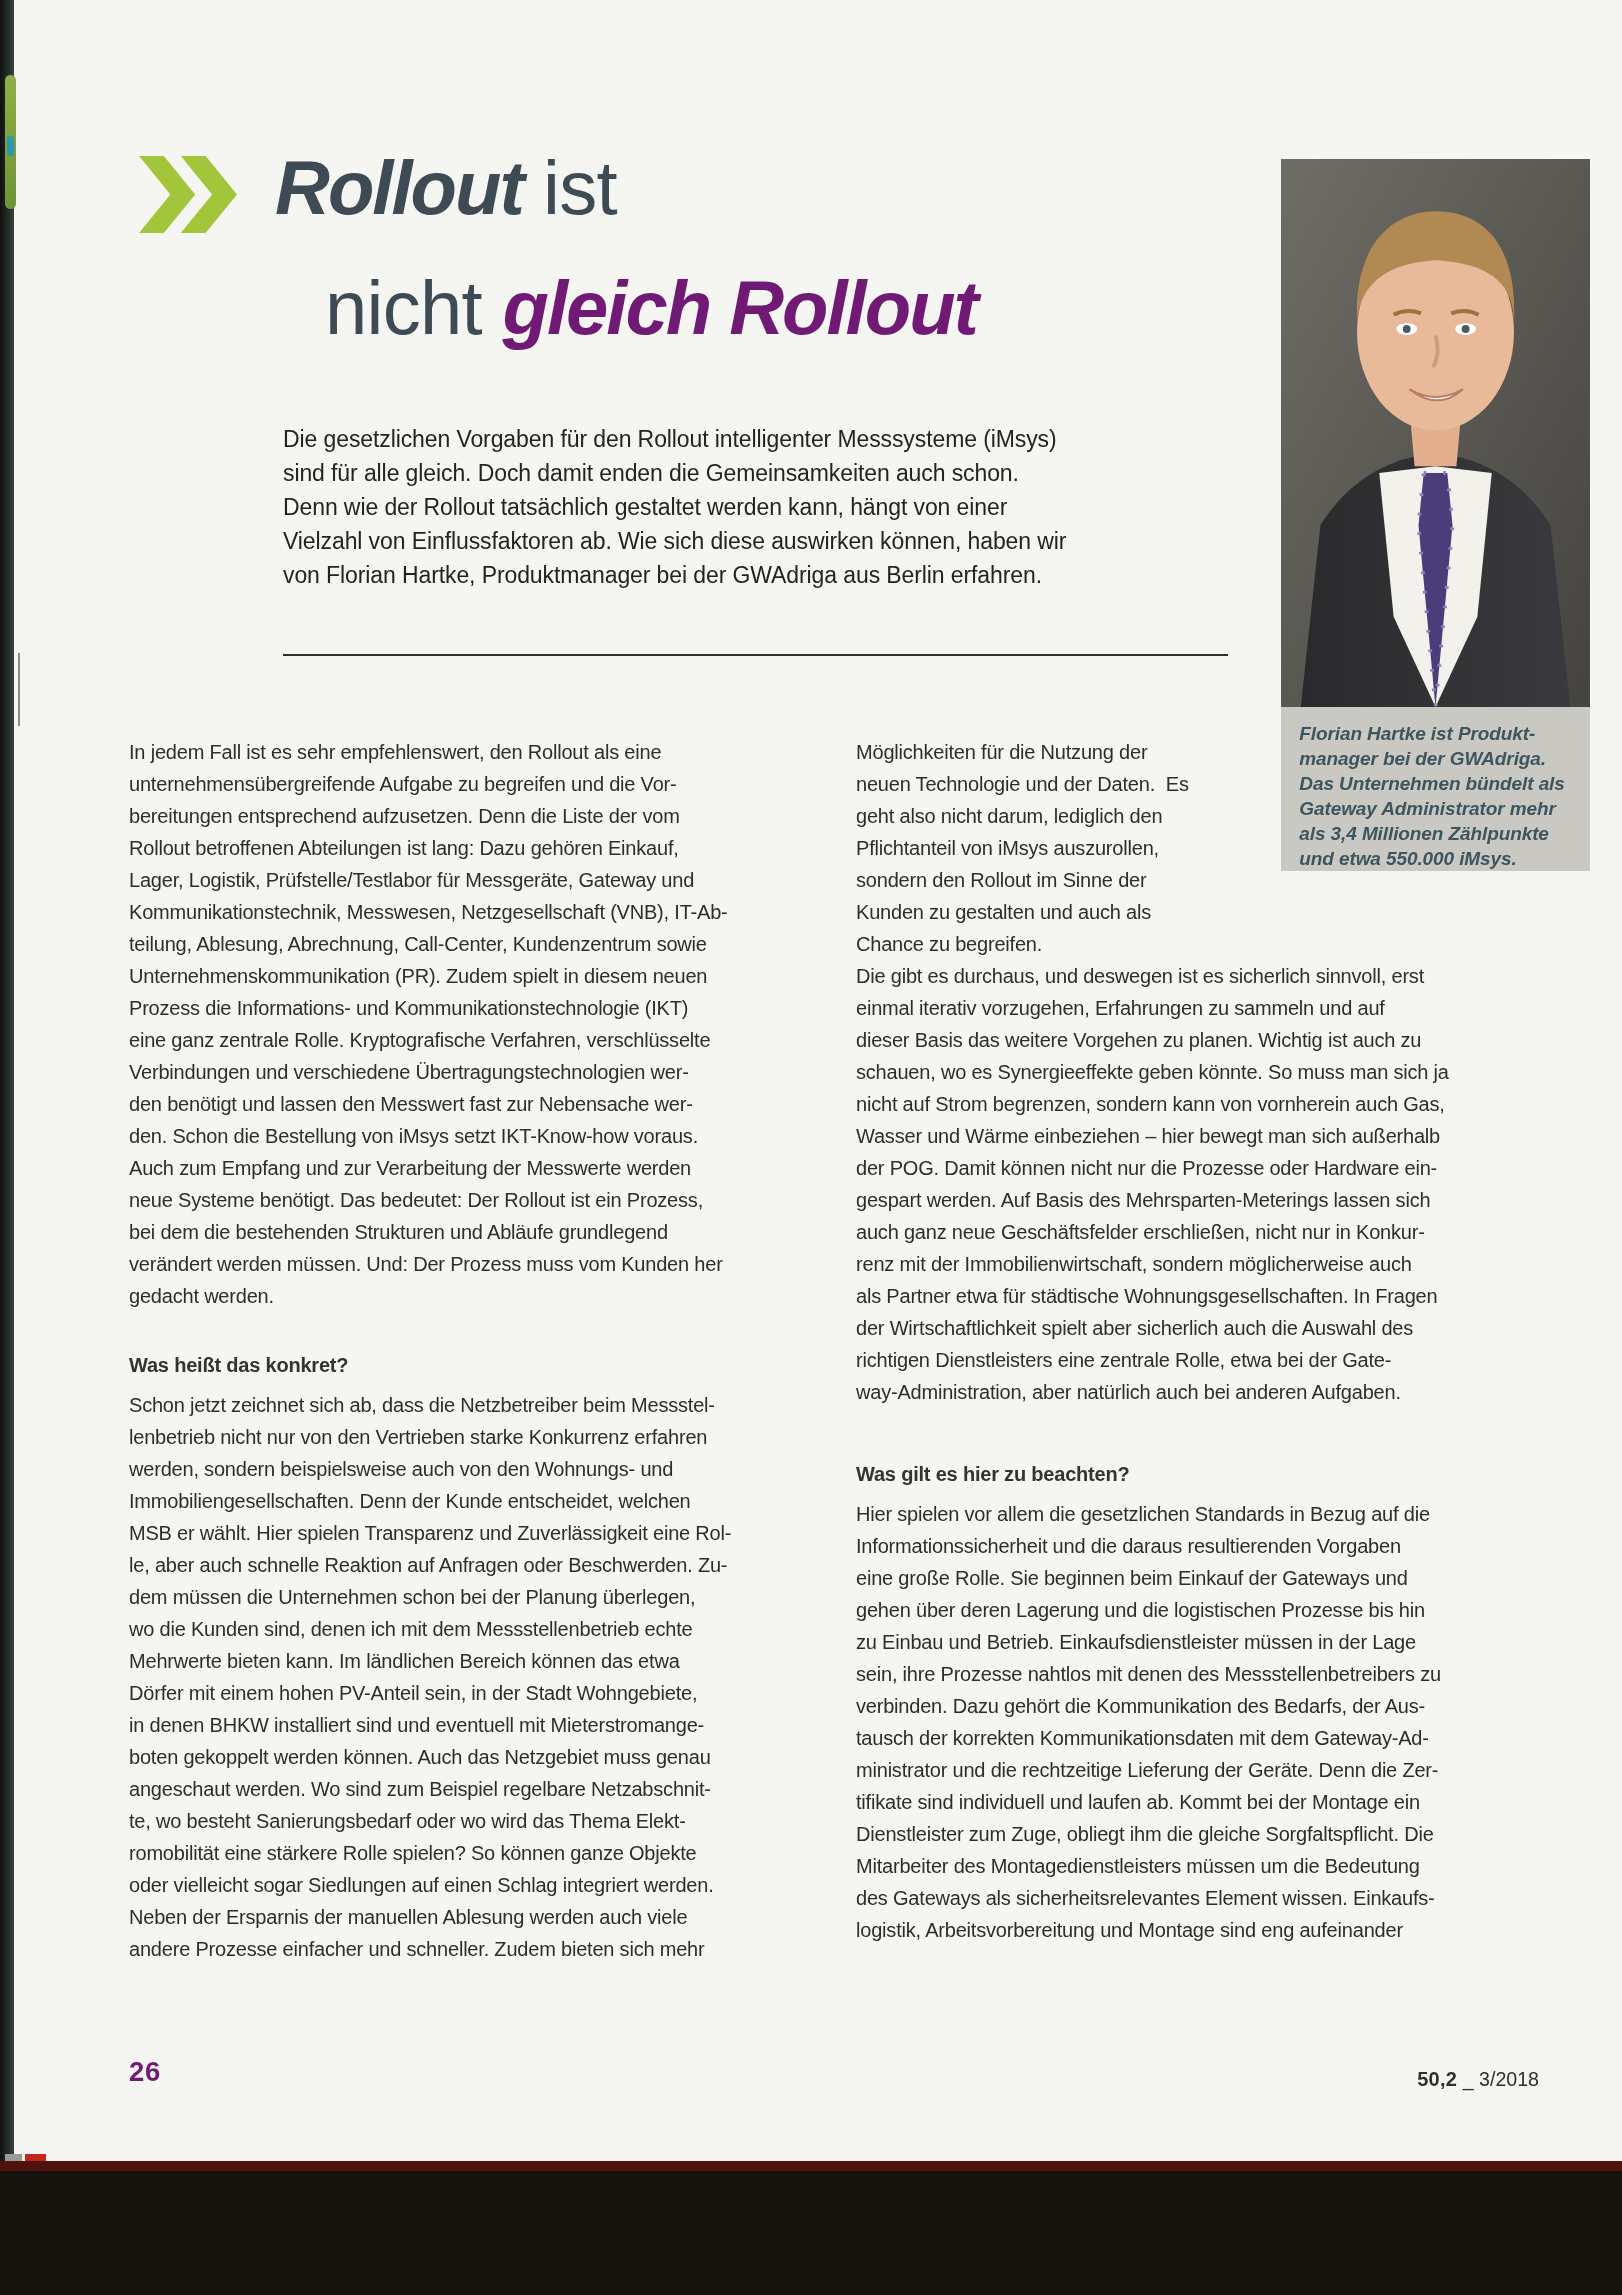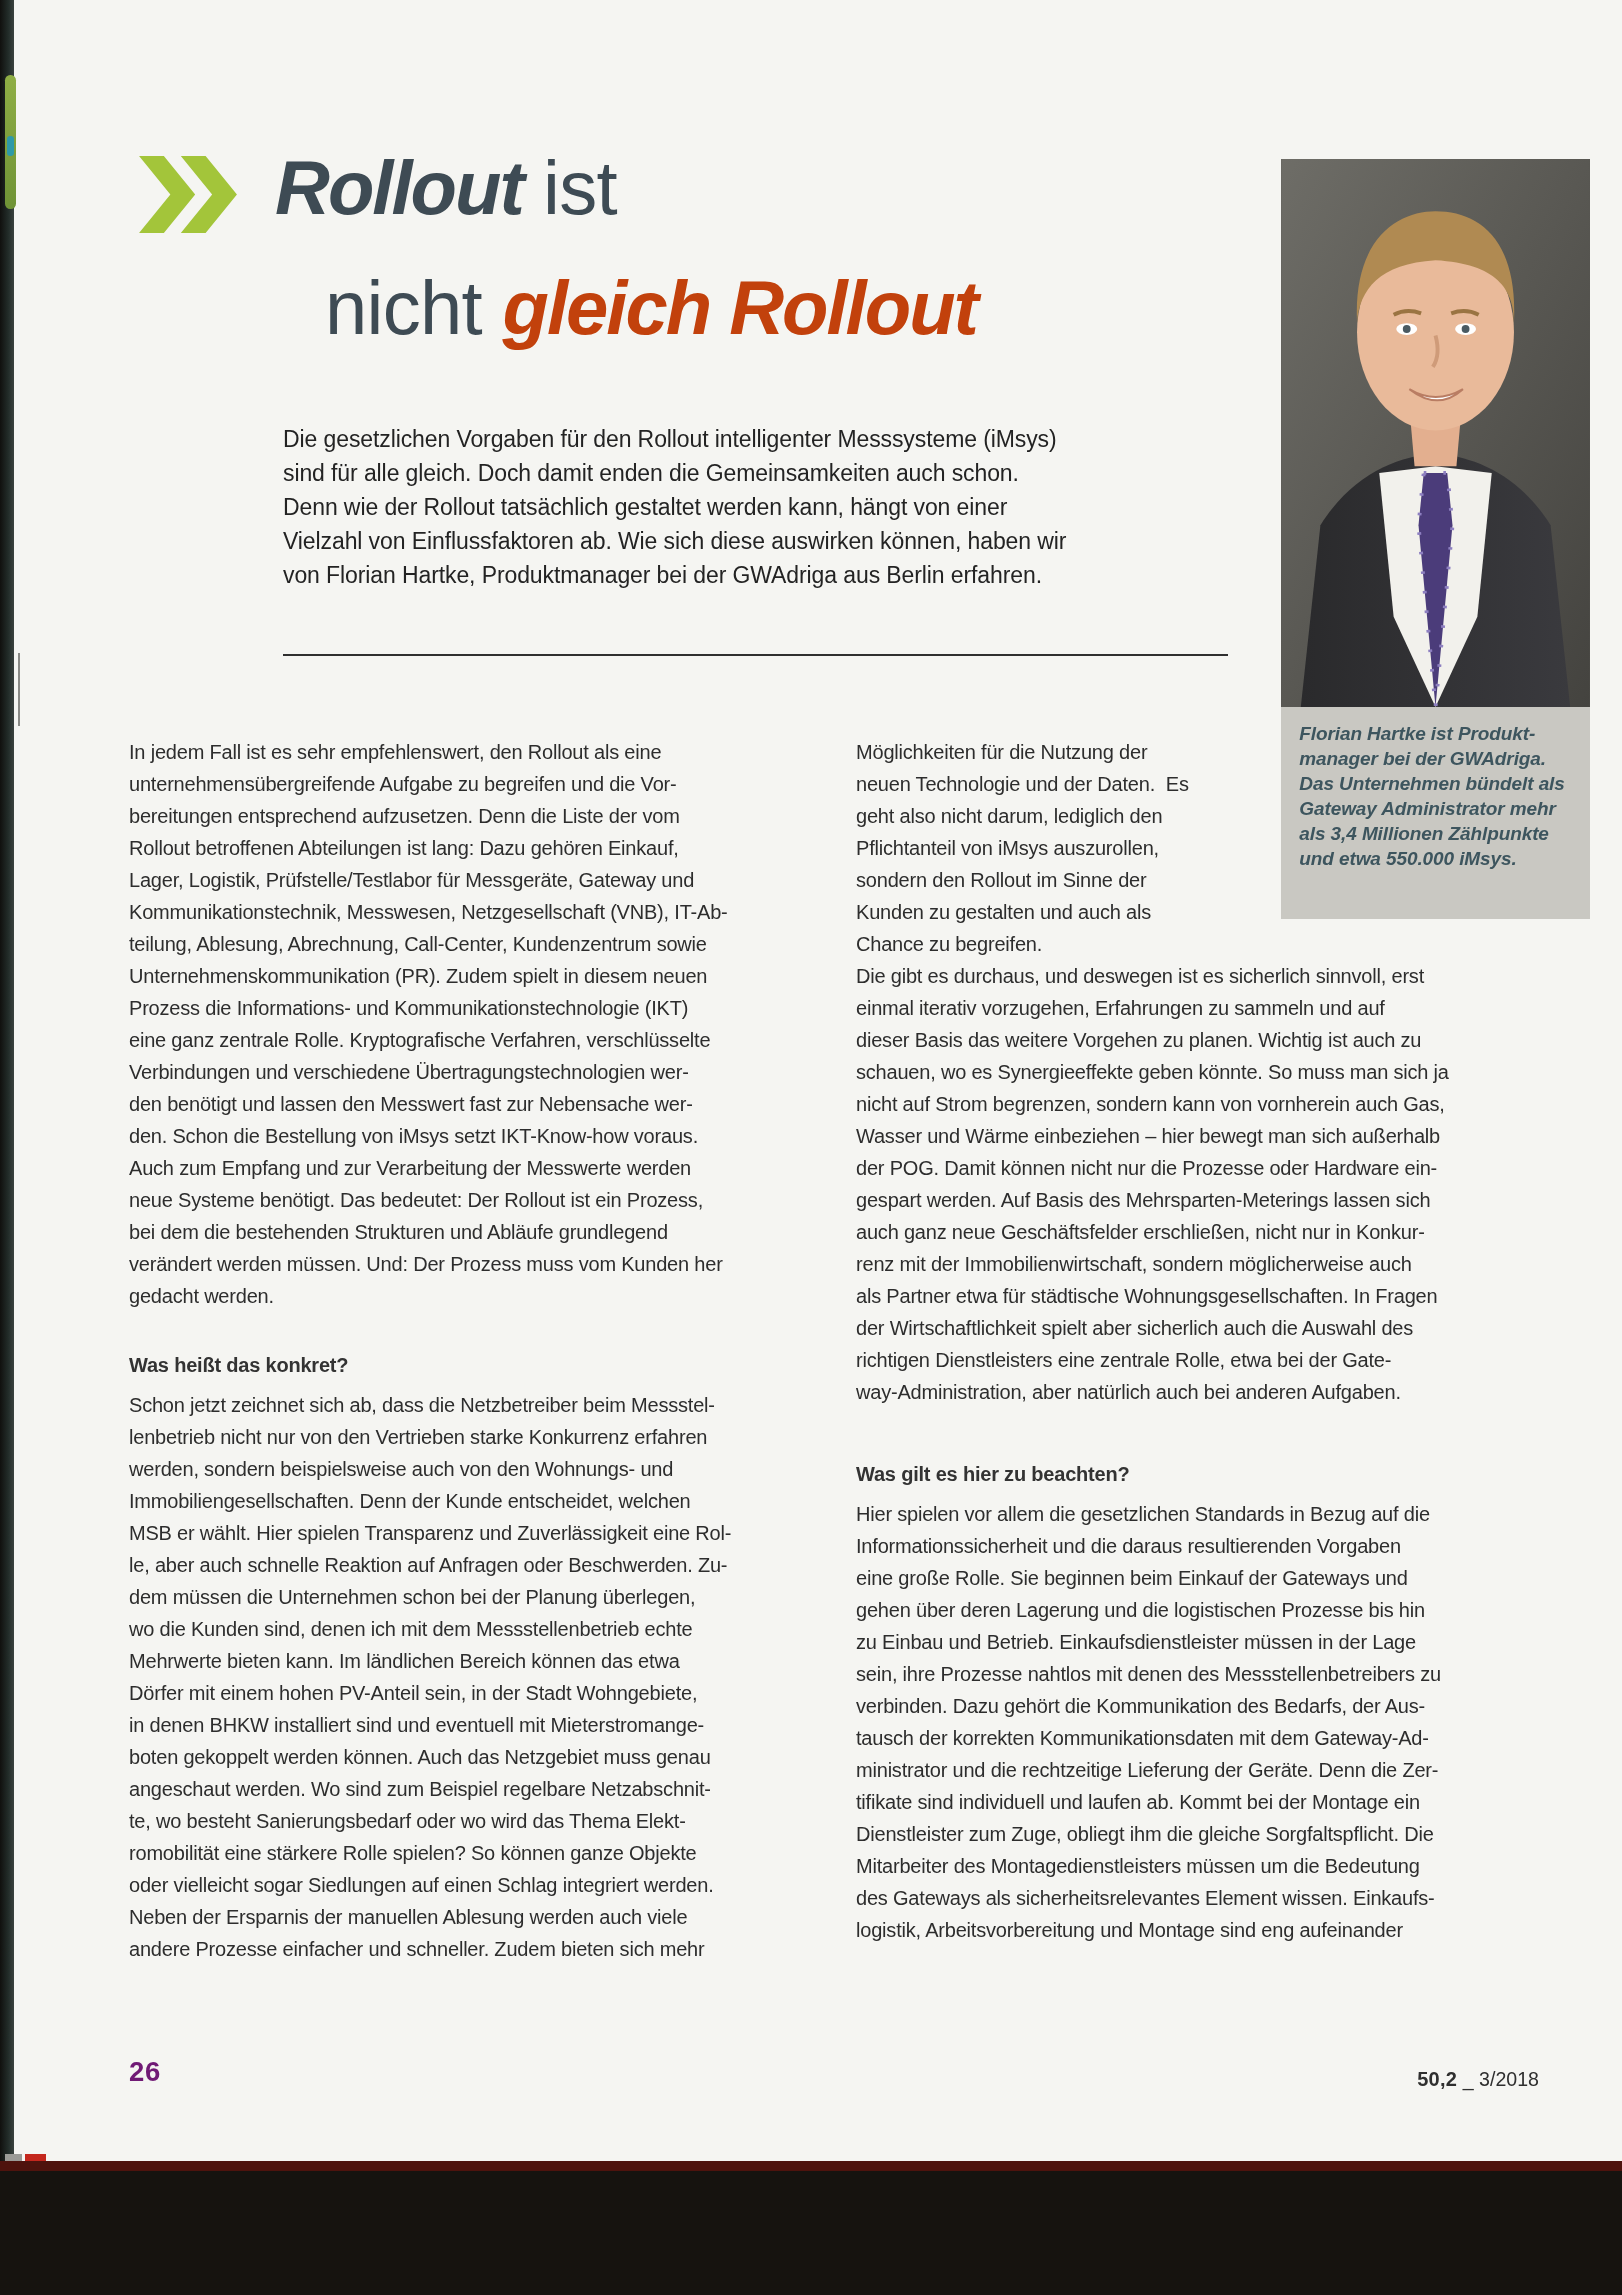--- a/index.html
+++ b/index.html
@@ -21,31 +21,31 @@
   .corner-gray{left:5.2px;top:2154px;width:17px;height:11.8px;background:#9b9b97;}
   .corner-red{left:25px;top:2154px;width:21px;height:11.8px;background:#c4271d;}
 
   
   .chevrons{left:139px;top:156px;width:98px;height:77px;}
   .title-line{color:#3e4b54;font-size:76px;line-height:79px;white-space:pre;}
   .title-l1{left:275px;top:148px;}
   .title-l2{left:325px;top:268px;}
   .t-bold-it{font-weight:700;font-style:italic;letter-spacing:-2px;}
   .t-reg{font-weight:400;letter-spacing:-0.7px;}
-  .t-green{color:#c2410c;font-weight:700;font-style:italic;letter-spacing:-2px;}
+  .t-green{color:#701a75;font-weight:700;font-style:italic;letter-spacing:-2px;}
 
   
   .lead{left:283px;top:399px;width:955px;font-size:23px;line-height:34px;color:#232323;white-space:pre;letter-spacing:-0.1px;}
 
   .divider{left:283px;top:654px;width:945px;height:2px;background:#2f2f2f;}
 
   
   .portrait{left:1281px;top:159px;width:309px;height:548px;background:#55544f;}
   .portrait svg{display:block;}
-  .caption{left:1281px;top:707px;width:309px;height:212px;background:#c9c8c2;box-sizing:border-box;
+  .caption{left:1281px;top:707px;width:309px;height:164px;background:#c9c8c2;box-sizing:border-box;
     padding:14.4px 0 0 18.3px;font-size:19px;line-height:25px;font-style:italic;font-weight:700;
     color:#3d555e;white-space:pre;letter-spacing:-0.1px;}
 
   
   .col{color:#2d2d2d;}
   .col-left{left:129px;top:736px;width:681px;}
   .col-right{left:856px;top:736px;width:694px;}
   .q{font-weight:700;color:#333333;font-size:20px;line-height:30px;white-space:pre;letter-spacing:-0.2px;}
   .a{font-weight:400;font-size:20px;line-height:32px;white-space:pre;letter-spacing:-0.2px;}
   .mt-sec{margin-top:38px;}

